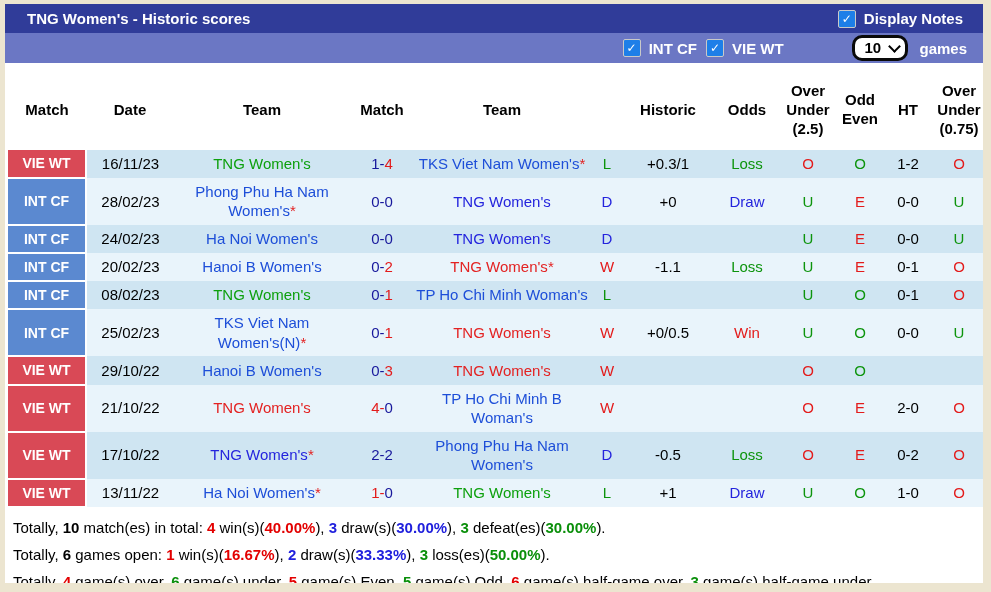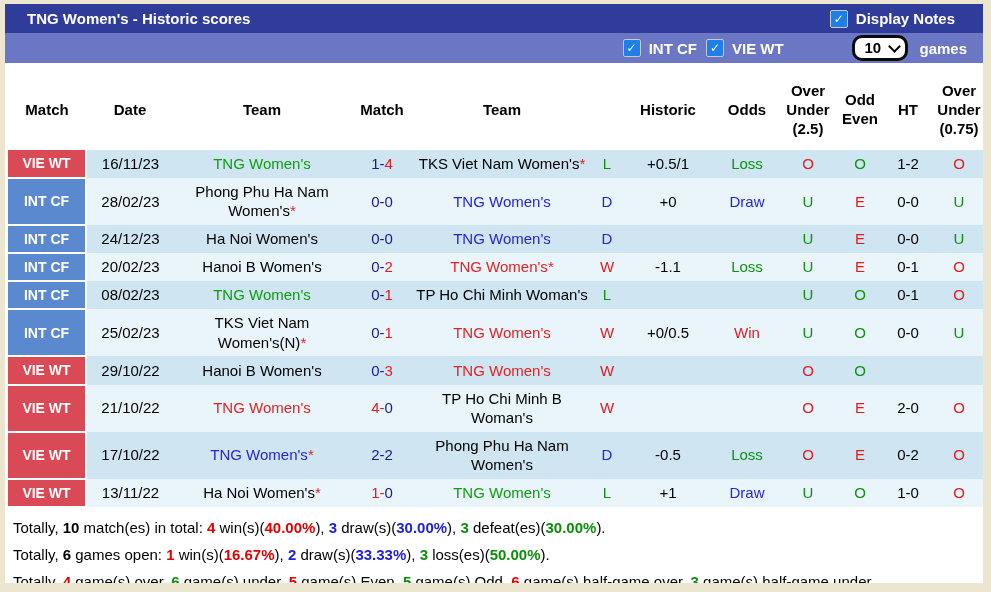--- a/index.html
+++ b/index.html
@@ -8,21 +8,21 @@
     background:#ece5d0;
     padding:4px 8px 9px 5px;
     font-family:"Liberation Sans","DejaVu Sans",sans-serif;
   }
   .page{background:#ffffff;width:100%;height:100%;box-sizing:border-box;overflow:hidden;}
 
   
   .title-bar{
     height:29px;background:#303c99;color:#fff;
     display:flex;align-items:center;justify-content:space-between;
-    padding:0 28px 0 22px;font-size:15px;font-weight:700;
+    padding:0 20px 0 22px;font-size:15px;font-weight:700;
   }
   .filter-bar{
     height:30px;background:#6b77c4;color:#fff;
     display:flex;align-items:center;justify-content:flex-end;
     padding:0 16px;font-size:15px;font-weight:700;gap:9px;
   }
   .cb{
     width:16px;height:16px;background:#1e7fe8;border:1px solid #c9c9c9;
     display:inline-flex;align-items:center;justify-content:center;
     color:#fff;font-size:12px;font-weight:700;border-radius:2px;flex:0 0 auto;
@@ -60,21 +60,21 @@
   td.badge{
     color:#fff;font-weight:700;font-size:14px;
     border-bottom:2px solid #fff;border-right:2px solid #fff;
   }
   tr.odd td.badge.b-red, tr.even td.badge.b-red{background:#d94956;}
   tr.odd td.badge.b-blue, tr.even td.badge.b-blue{background:#5b89d0;}
 
   .t-green{color:#0da00d;}
   .t-blue{color:#2424dd;}
   .t-red{color:#e32222;}
-  .t-black{color:#000000;}
+  .t-black{color:#1d4ed8;}
   .c-red{color:#e31b1b;}
   .c-green{color:#0d940d;}
   .c-blue{color:#2424dd;}
   .r-blue{color:#18189c;}
   .r-red{color:#e31b1b;}
   .star{color:#e32222;}
 
   
   .totals{padding:11px 2px 0 8px;}
   .totals-line{font-size:15px;color:#000;margin-bottom:10px;line-height:1.15;}
@@ -146,21 +146,21 @@
         </tr>
     </thead>
     <tbody id="table-body">
         <tr class="odd">
           <td class="badge b-red">VIE WT</td>
           <td>16/11/23</td>
           <td><span class="t-green">TNG Women's</span></td>
           <td><span class="r-blue">1</span><span class="r-blue">-</span><span class="r-red">4</span></td>
           <td><span class="t-black">TKS Viet Nam Women's</span><span class="star">*</span></td>
           <td class="c-green">L</td>
-          <td>+0.5/1</td>
+          <td>+0.3/1</td>
           <td class="c-green">Loss</td>
           <td class="c-red">O</td>
           <td class="c-green">O</td>
           <td>1-2</td>
           <td class="c-red">O</td>
         </tr>
         <tr class="even">
           <td class="badge b-blue">INT CF</td>
           <td>28/02/23</td>
           <td><span class="t-black">Phong Phu Ha Nam Women's</span><span class="star">*</span></td>
@@ -169,21 +169,21 @@
           <td class="c-blue">D</td>
           <td>+0</td>
           <td class="c-blue">Draw</td>
           <td class="c-green">U</td>
           <td class="c-red">E</td>
           <td>0-0</td>
           <td class="c-green">U</td>
         </tr>
         <tr class="odd">
           <td class="badge b-blue">INT CF</td>
-          <td>24/12/23</td>
+          <td>24/02/23</td>
           <td><span class="t-black">Ha Noi Women's</span></td>
           <td><span class="r-blue">0</span><span class="r-blue">-</span><span class="r-blue">0</span></td>
           <td><span class="t-blue">TNG Women's</span></td>
           <td class="c-blue">D</td>
           <td></td>
           <td class="c-green"></td>
           <td class="c-green">U</td>
           <td class="c-red">E</td>
           <td>0-0</td>
           <td class="c-green">U</td>

